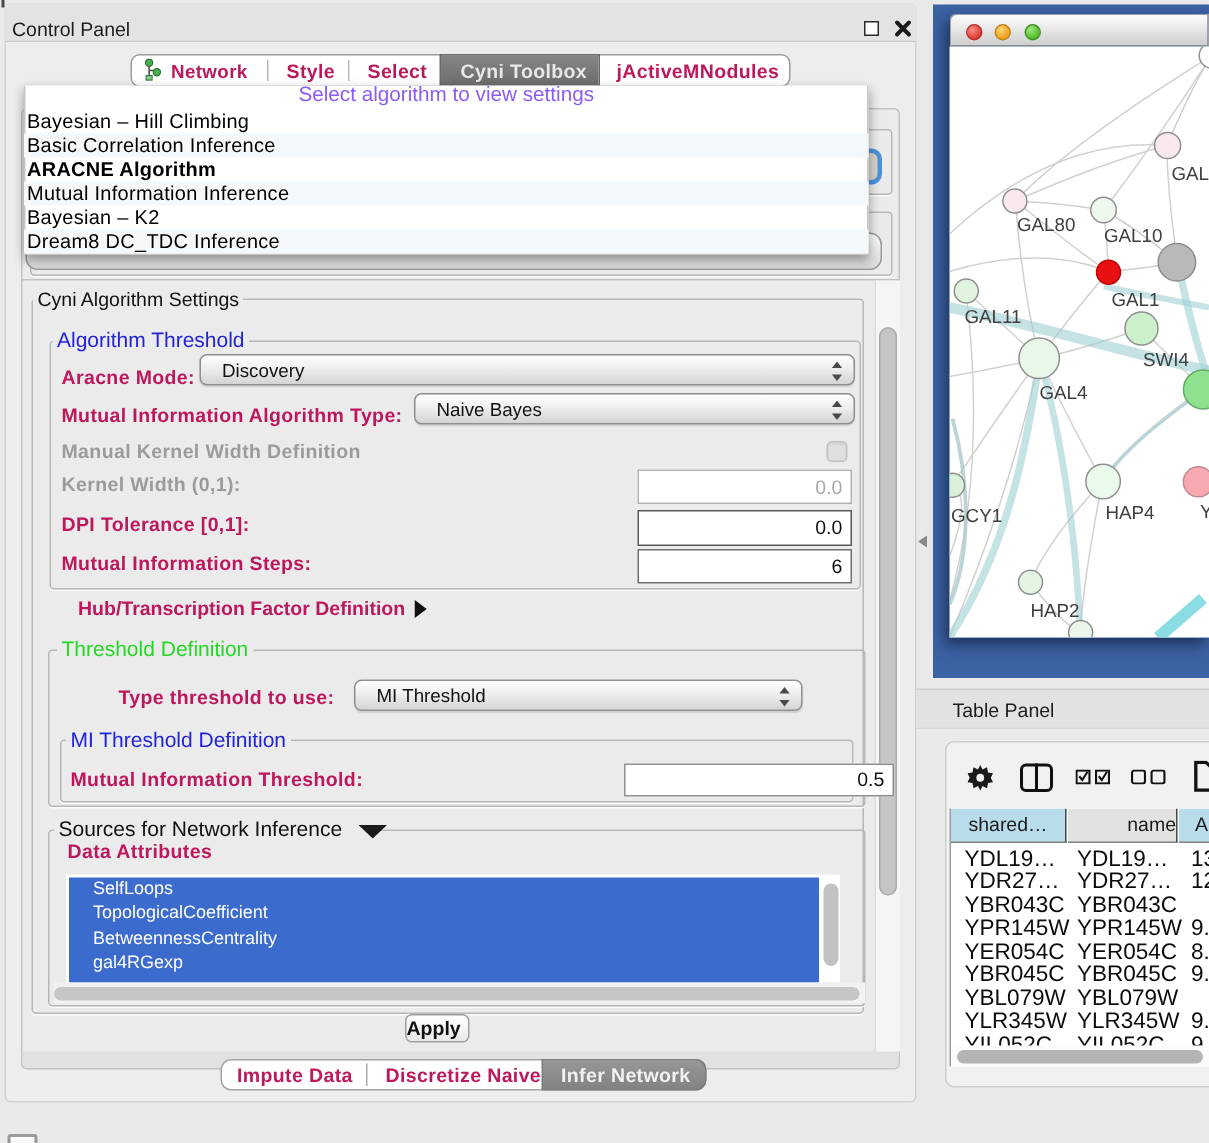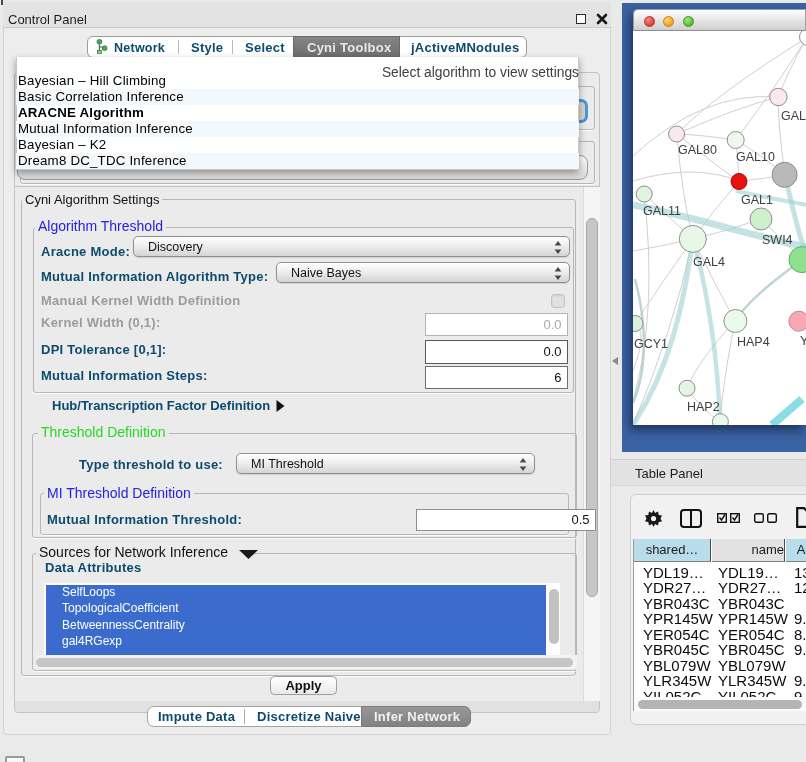--- a/index.html
+++ b/index.html
@@ -1,16 +1,16 @@
 <!DOCTYPE html>
 <html><head><meta charset="utf-8"><style>
 *{margin:0;padding:0;box-sizing:border-box}
 html,body{width:806px;height:762px;overflow:hidden;background:#eaeaea;font-family:"Liberation Sans",sans-serif}
 .abs{position:absolute}
-.lb{position:absolute;font-weight:bold;font-size:13px;color:#0c4a6e;white-space:nowrap;line-height:14px;letter-spacing:0.25px}
+.lb{position:absolute;font-weight:bold;font-size:13px;color:#be185d;white-space:nowrap;line-height:14px;letter-spacing:0.25px}
 .gr{color:#9b9b9b}
 .fs{position:absolute;border:1px solid #b7b7b7;border-radius:3px;box-shadow:0 1px 0 rgba(255,255,255,.85)}
 .fslab{position:absolute;background:#ebebeb;padding:0 3px;font-size:13px;line-height:13px;white-space:nowrap}
 .combo{position:absolute;border:1px solid #8f8f8f;border-radius:5px;background:linear-gradient(#ffffff,#ededed 48%,#d4d4d4);box-shadow:0 1px 1px rgba(0,0,0,.12)}
 .combo span{position:absolute;left:14px;top:3px;font-size:12.5px;color:#111;white-space:nowrap}
 .car{position:absolute;right:7px;top:4px}
 .tf{position:absolute;background:#fff;font-size:13px;text-align:right;padding-right:5.5px;color:#111;white-space:nowrap}
 .pit{position:absolute;left:18px;font-size:13.3px;color:#000;white-space:nowrap;line-height:16px;letter-spacing:0.2px}
 .trow{position:absolute;font-size:15px;color:#0c0c0c;white-space:nowrap;line-height:15.55px}
 </style></head>
@@ -118,40 +118,40 @@
   </svg>
 <div class="lb" style="left:45px;top:561px;font-size:13px">Data Attributes</div>
 
 <div class="abs" style="left:44px;top:583px;width:516px;height:72px;background:#fff"></div>
 <div class="abs" style="left:46px;top:584.5px;width:500px;height:70.5px;background:#3b6bcd"></div>
 <div class="abs" style="left:62px;top:584px;font-size:12px;color:#fff;line-height:16.3px">SelfLoops<br>TopologicalCoefficient<br>BetweennessCentrality<br>gal4RGexp</div>
 <div class="abs" style="left:549px;top:589px;width:9.5px;height:55px;background:#c2c2c2;border-radius:5px"></div>
 <div class="abs" style="left:36px;top:655px;width:541px;height:14px;background:#f2f2f2"></div>
 <div class="abs" style="left:36px;top:658px;width:536.5px;height:9px;background:#c6c6c6;border-radius:4.5px"></div>
 
-<div class="abs" style="left:270px;top:676px;width:67px;height:19px;background:linear-gradient(#ffffff,#e9e9e9);border:1px solid #9f9f9f;border-radius:4.5px;text-align:center;font-size:13px;font-weight:bold;color:#111;line-height:17px">Apply</div>
+<div class="abs" style="left:270px;top:676px;width:43px;height:19px;background:linear-gradient(#ffffff,#e9e9e9);border:1px solid #9f9f9f;border-radius:4.5px;font-size:13px;font-weight:bold;color:#111;line-height:17px">Apply</div>
 
 <div class="abs" style="left:147px;top:706px;width:324px;height:21px;background:#fff;border:1px solid #a3a3a3;border-radius:7px"></div>
 <div class="abs" style="left:361px;top:706px;width:110px;height:21px;background:linear-gradient(#979797,#828282);border:1px solid #7c7c7c;border-radius:0 7px 7px 0"></div>
 <div class="abs" style="left:244px;top:709px;width:1px;height:15px;background:#ababab"></div>
 <div class="lb" style="left:158px;top:710px">Impute Data</div>
 <div class="lb" style="left:257px;top:710px">Discretize Naive</div>
 <div class="lb" style="left:374px;top:710px;color:#f2f2f2">Infer Network</div>
 
 <div class="abs" style="left:5px;top:756px;width:20px;height:14px;border:2px solid #9a9a9a;background:linear-gradient(#fff,#e6e6e6);border-radius:2px"></div>
 
 <svg class="abs" style="left:612px;top:357px" width="6" height="8" viewBox="0 0 6 8">
     <path d="M6 0 L6 8 L0 4 Z" fill="#8a8a8a"></path>
   </svg>
 
 <div class="abs" style="left:16px;top:57px;width:563px;height:113px;background:#fff;border:1px solid #c6c6c6;border-top:none;box-shadow:0 3px 7px rgba(0,0,0,.38)"></div>
 <div class="abs" style="left:16px;top:88.5px;width:563px;height:16px;background:#f5f8fb"></div>
 <div class="abs" style="left:16px;top:120.5px;width:563px;height:16px;background:#f5f8fb"></div>
 <div class="abs" style="left:16px;top:152.5px;width:563px;height:16px;background:#f5f8fb"></div>
-<div class="abs" style="left:16px;top:65px;width:563px;height:14px;font-size:13.8px;color:#404040;text-align:right">Select algorithm to view settings</div>
+<div class="abs" style="left:16px;top:55px;width:563px;height:14px;font-size:13.8px;color:#8b5cf6;text-align:center">Select algorithm to view settings</div>
 <div class="pit" style="top:72.5px">Bayesian – Hill Climbing</div>
 <div class="pit" style="top:88.5px">Basic Correlation Inference</div>
 <div class="pit" style="top:104.5px;font-weight:bold">ARACNE Algorithm</div>
 <div class="pit" style="top:120.5px">Mutual Information Inference</div>
 <div class="pit" style="top:136.5px">Bayesian – K2</div>
 <div class="pit" style="top:152.5px">Dream8 DC_TDC Inference</div>
 
 <div class="abs" style="left:622px;top:3px;width:184px;height:449px;background:#3b62a3"></div>
 <div class="abs" style="left:633px;top:9px;width:173px;height:416px;box-shadow:-3px 5px 9px rgba(5,15,35,.55)"></div>
 <div class="abs" style="left:633px;top:9px;width:173px;height:22px;background:linear-gradient(#fdfdfd,#cfcfcf);border:1px solid #a0a0a0;border-bottom:1px solid #8e8e8e;border-radius:5px 0 0 0"></div>

